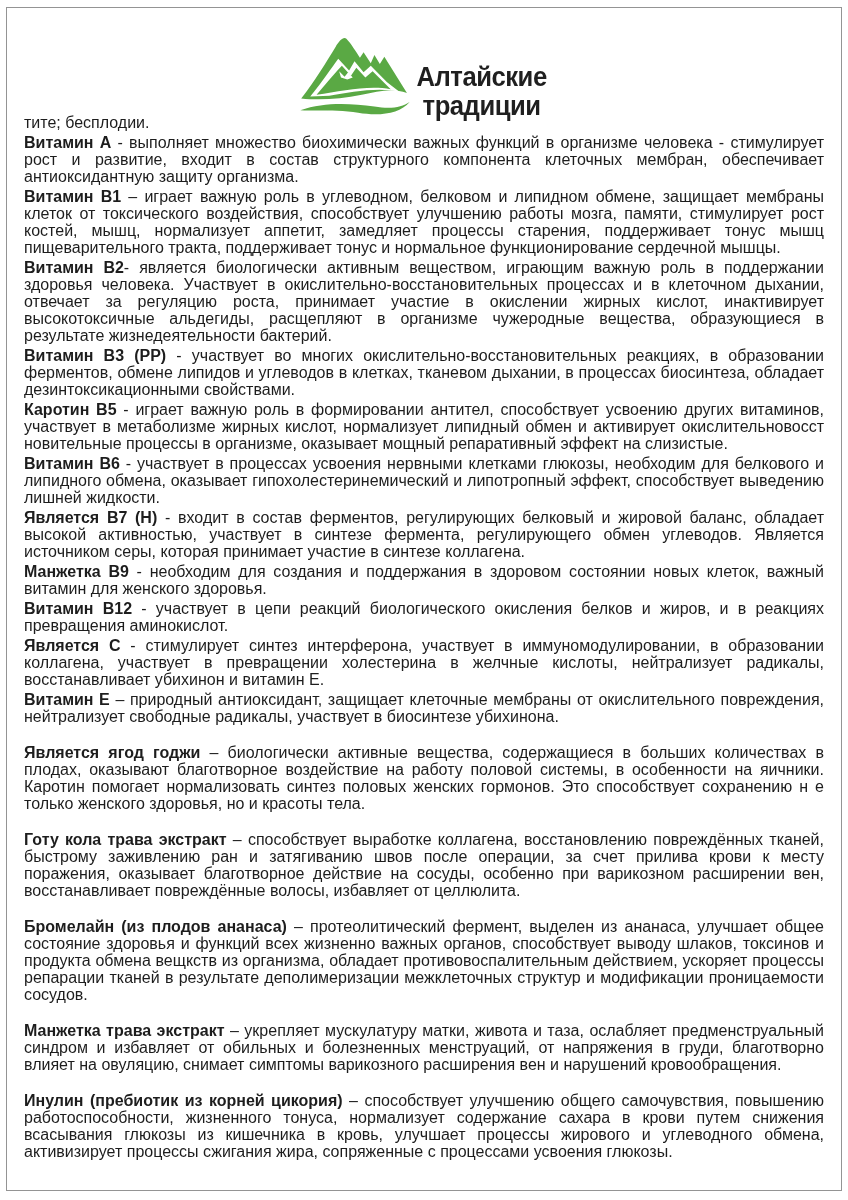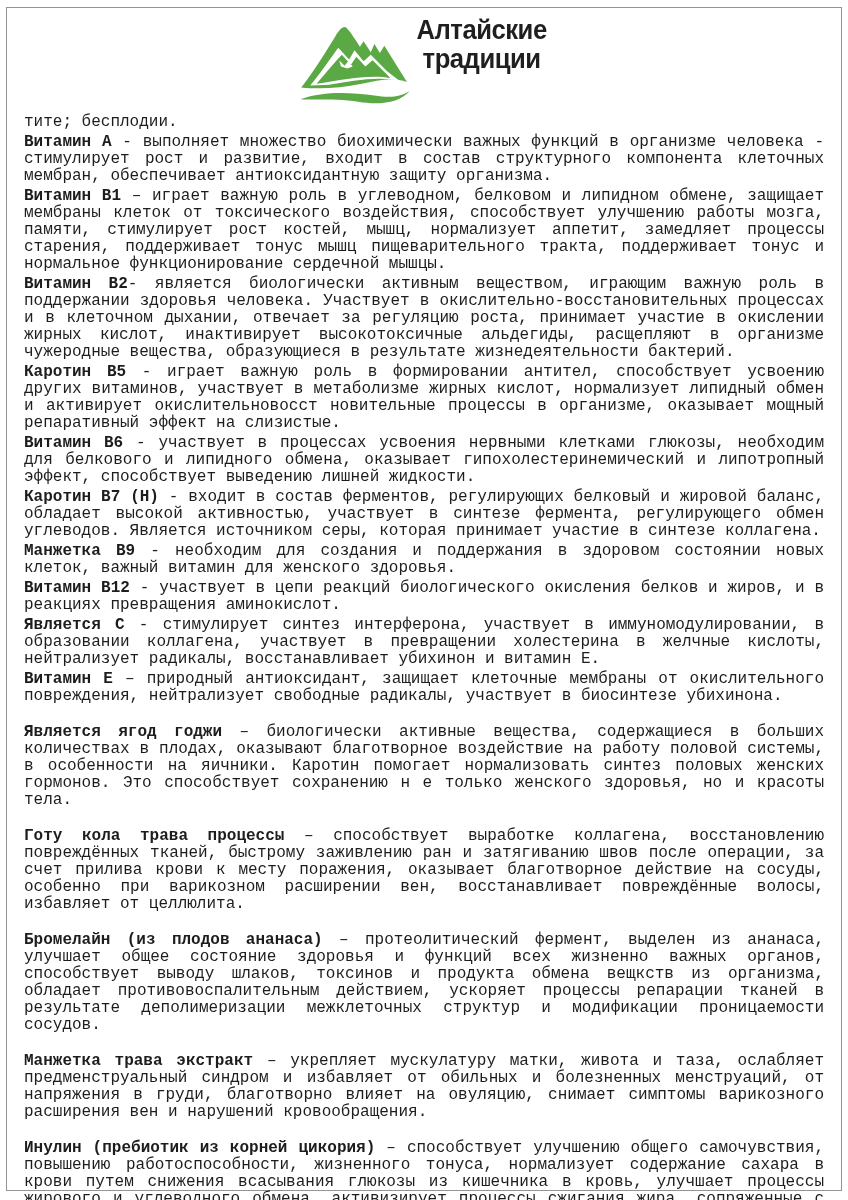--- a/index.html
+++ b/index.html
@@ -11,41 +11,41 @@
     position:relative;
     overflow:hidden;
   }
   .sheet{position:absolute;inset:0;background:#ffffff;}
   .frame{
     position:absolute;left:6px;top:7px;right:6px;bottom:9px;
     border:1px solid #949494;
     pointer-events:none;
   }
   .logo{
-    position:absolute;top:16px;left:50%;transform:translateX(-50%);
-    display:flex;align-items:flex-start;gap:0;
+    position:absolute;top:27px;left:50%;transform:translateX(-50%);
+    display:flex;align-items:flex-end;gap:0;
   }
   .logo svg{display:block;}
   .brand{
     font-weight:bold;
     font-size:27px;
     line-height:1.08;
     letter-spacing:-0.5px;
     color:#1f1f1f;
     transform:scaleX(0.95);
     transform-origin:left center;
     text-align:center;
   }
   .content{
     position:absolute;left:24px;right:24px;top:114px;
     font-size:16px;
     line-height:17px;
     text-align:justify;
   }
-  .content p{margin:0 0 3px 0;font-family:Liberation Mono, monospace;}
+  .content p{margin:0 0 3px 0;}
   .content p.extract{margin:19px 0 0 0;}
   .content b{font-weight:bold;}
 </style>
 </head>
 <body>
 
 <div class="sheet">
   <div class="frame"></div>
 
   <header class="logo">
@@ -66,29 +66,30 @@
       <div>традиции</div>
     </div>
   </header>
 
   <main class="content">
     <p>тите; бесплодии.</p>
     <div id="vitamins">
         <p><b>Витамин А</b> - выполняет множество биохимически важных функций в организме человека - стимулирует рост и развитие, входит в состав структурного компонента клеточных мембран, обеспечивает антиоксидантную защиту организма.</p>
         <p><b>Витамин В1</b> – играет важную роль в углеводном, белковом и липидном обмене, защищает мембраны клеток от токсического воздействия, способствует улучшению работы мозга, памяти, стимулирует рост костей, мышц, нормализует аппетит, замедляет процессы старения, поддерживает тонус мышц пищеварительного тракта, поддерживает тонус и нормальное функционирование сердечной мышцы.</p>
         <p><b>Витамин В2</b>- является биологически активным веществом, играющим важную роль в поддержании здоровья человека. Участвует в окислительно-восстановительных процессах и в клеточном дыхании, отвечает за регуляцию роста, принимает участие в окислении жирных кислот, инактивирует высокотоксичные альдегиды, расщепляют в организме чужеродные вещества, образующиеся в результате жизнедеятельности бактерий.</p>
+        <p><b>Витамин В3 (РР)</b> - участвует во многих окислительно-восстановительных реакциях, в образовании ферментов, обмене липидов и углеводов в клетках, тканевом дыхании, в процессах биосинтеза, обладает дезинтоксикационными свойствами.</p>
         <p><b>Каротин В5</b> - играет важную роль в формировании антител, способствует усвоению других витаминов, участвует в метаболизме жирных кислот, нормализует липидный обмен и активирует окислительновосст новительные процессы в организме, оказывает мощный репаративный эффект на слизистые.</p>
         <p><b>Витамин В6</b> - участвует в процессах усвоения нервными клетками глюкозы, необходим для белкового и липидного обмена, оказывает гипохолестеринемический и липотропный эффект, способствует выведению лишней жидкости.</p>
-        <p><b>Каротин В7 (Н)</b> - входит в состав ферментов, регулирующих белковый и жировой баланс, обладает высокой активностью, участвует в синтезе фермента, регулирующего обмен углеводов. Является источником серы, которая принимает участие в синтезе коллагена.</p>
+        <p><b>Является В7 (Н)</b> - входит в состав ферментов, регулирующих белковый и жировой баланс, обладает высокой активностью, участвует в синтезе фермента, регулирующего обмен углеводов. Является источником серы, которая принимает участие в синтезе коллагена.</p>
         <p><b>Манжетка В9</b> - необходим для создания и поддержания в здоровом состоянии новых клеток, важный витамин для женского здоровья.</p>
         <p><b>Витамин В12</b> - участвует в цепи реакций биологического окисления белков и жиров, и в реакциях превращения аминокислот.</p>
         <p><b>Является С</b> - стимулирует синтез интерферона, участвует в иммуномодулировании, в образовании коллагена, участвует в превращении холестерина в желчные кислоты, нейтрализует радикалы, восстанавливает убихинон и витамин Е.</p>
         <p><b>Витамин Е</b> – природный антиоксидант, защищает клеточные мембраны от окислительного повреждения, нейтрализует свободные радикалы, участвует в биосинтезе убихинона.</p>
       </div>
     <div id="extracts">
         <p class="extract"><b>Является ягод годжи</b> – биологически активные вещества, содержащиеся в больших количествах в плодах, оказывают благотворное воздействие на работу половой системы, в особенности на яичники. Каротин помогает нормализовать синтез половых женских гормонов. Это способствует сохранению н е только женского здоровья, но и красоты тела.</p>
-        <p class="extract"><b>Готу кола трава процессы</b> – способствует выработке коллагена, восстановлению повреждённых тканей, быстрому заживлению ран и затягиванию швов после операции, за счет прилива крови к месту поражения, оказывает благотворное действие на сосуды, особенно при варикозном расширении вен, восстанавливает повреждённые волосы, избавляет от целлюлита.</p>
+        <p class="extract"><b>Готу кола трава экстракт</b> – способствует выработке коллагена, восстановлению повреждённых тканей, быстрому заживлению ран и затягиванию швов после операции, за счет прилива крови к месту поражения, оказывает благотворное действие на сосуды, особенно при варикозном расширении вен, восстанавливает повреждённые волосы, избавляет от целлюлита.</p>
         <p class="extract"><b>Бромелайн (из плодов ананаса)</b> – протеолитический фермент, выделен из ананаса, улучшает общее состояние здоровья и функций всех жизненно важных органов, способствует выводу шлаков, токсинов и продукта обмена вещкств из организма, обладает противовоспалительным действием, ускоряет процессы репарации тканей в результате деполимеризации межклеточных структур и модификации проницаемости сосудов.</p>
         <p class="extract"><b>Манжетка трава экстракт</b> – укрепляет мускулатуру матки, живота и таза, ослабляет предменструальный синдром и избавляет от обильных и болезненных менструаций, от напряжения в груди, благотворно влияет на овуляцию, снимает симптомы варикозного расширения вен и нарушений кровообращения.</p>
         <p class="extract"><b>Инулин (пребиотик из корней цикория)</b> – способствует улучшению общего самочувствия, повышению работоспособности, жизненного тонуса, нормализует содержание сахара в крови путем снижения всасывания глюкозы из кишечника в кровь, улучшает процессы жирового и углеводного обмена, активизирует процессы сжигания жира, сопряженные с процессами усвоения глюкозы.</p>
       </div>
   </main>
 </div>
 
 </body></html>

